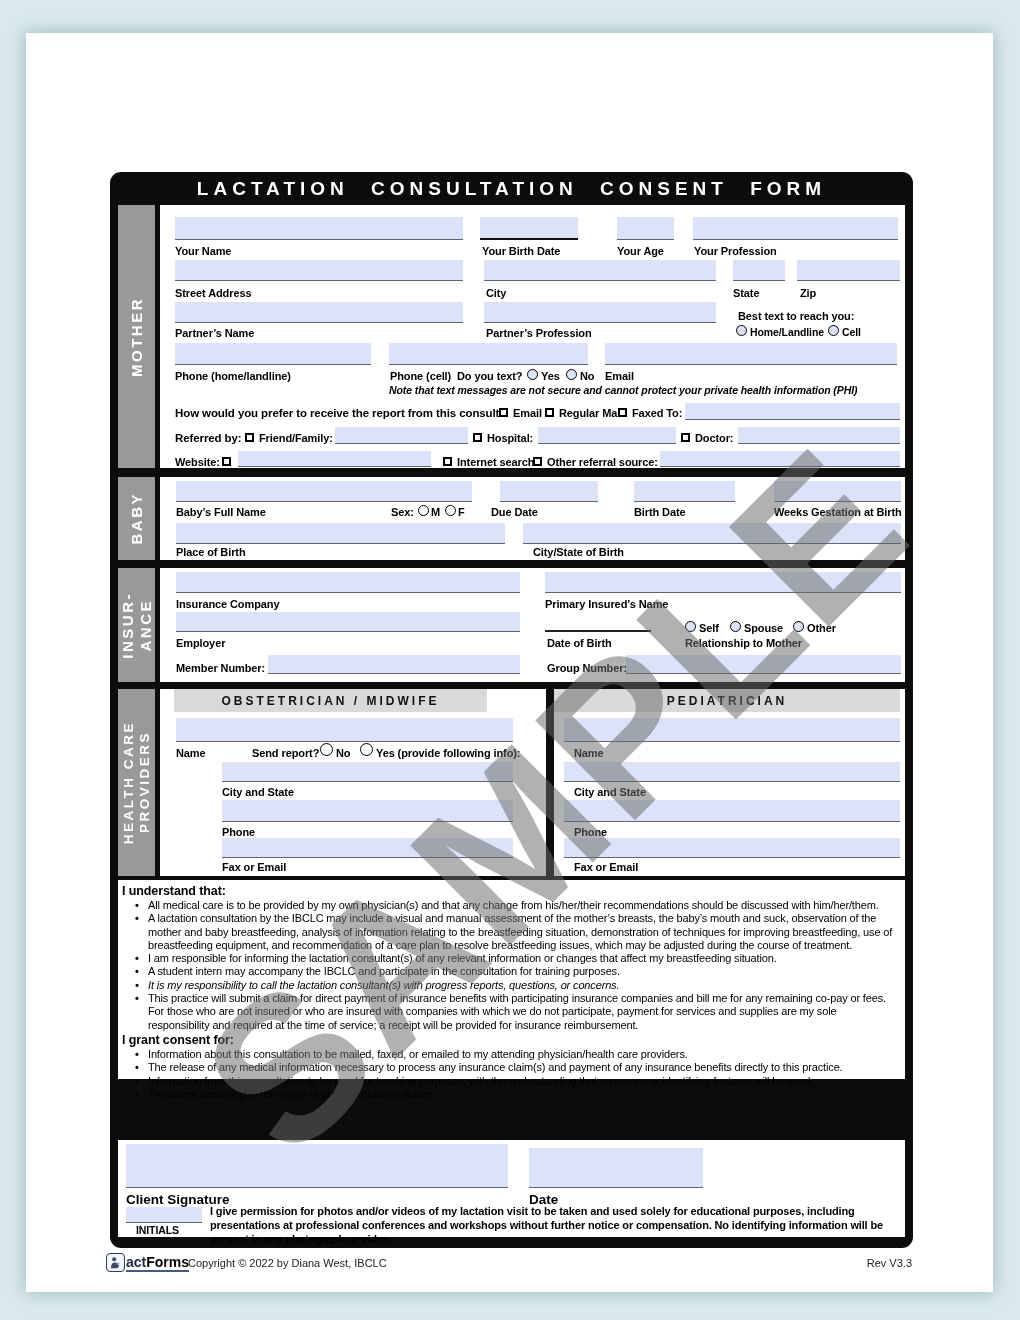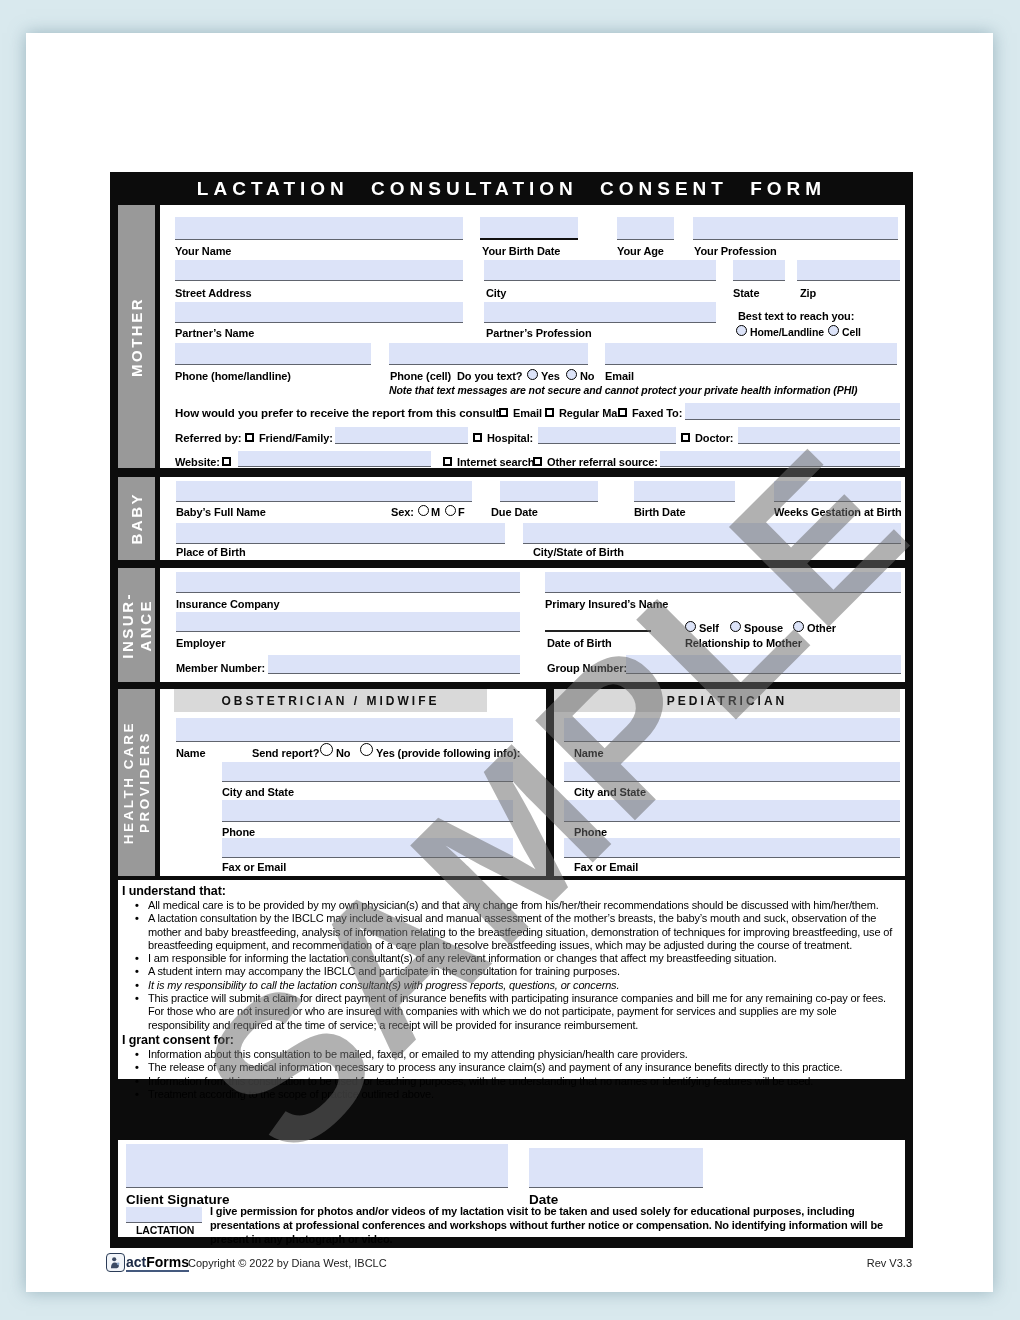--- a/index.html
+++ b/index.html
@@ -1,20 +1,20 @@
 <!DOCTYPE html>
 <html><head>
 <meta charset="utf-8">
 <style>
   * { margin:0; padding:0; box-sizing:border-box; }
   html,body { width:1020px; height:1320px; }
   body { background:#d9e9ee; font-family:"Liberation Sans",sans-serif; position:relative; overflow:hidden; color:#000; }
   .paper { position:absolute; left:26px; top:33px; width:967px; height:1259px; background:#fff;
            box-shadow:0 0 16px rgba(100,135,150,.55); }
-  .form { position:absolute; left:84px; top:139px; width:803px; height:1076px; background:#0c0c0c; }
+  .form { position:absolute; left:84px; top:139px; width:803px; height:1076px; background:#0c0c0c;border-radius:11px; }
   .title { position:absolute; top:0; left:0; width:100%; height:33px; line-height:34px; text-align:center;
            color:#fff; font-size:19px; font-weight:bold; letter-spacing:5px; word-spacing:12px; white-space:nowrap; }
   .sec { position:absolute; left:8px; width:787px; background:#fff; display:flex; }
   .side { width:42px; background:#999; border-right:5px solid #0c0c0c; display:flex;
           align-items:center; justify-content:center; }
   .vtxt { writing-mode:vertical-rl; transform:rotate(180deg); color:#fff; font-weight:bold;
           font-size:15px; letter-spacing:2.5px; white-space:nowrap; display:inline-block; }
   .content { position:relative; flex:1; }
   .f { position:absolute; background:#dce3f8; border-bottom:1px solid #60646e; }
   .f.heavy { border-bottom:2px solid #111; }
@@ -245,21 +245,21 @@
       </div>
     </div>
 
     <div class="sec" style="top:968px;height:97px;display:block;">
       <div class="content" style="width:100%;height:100%;">
         <div class="f" style="left:8px;top:4px;width:382px;height:44px;"></div>
         <div class="f" style="left:411px;top:8px;width:174px;height:40px;"></div>
         <span class="biglb" style="left:8px;top:52px;">Client Signature</span>
         <span class="biglb" style="left:411px;top:52px;">Date</span>
         <div class="f" style="left:8px;top:67px;width:76px;height:16px;"></div>
-        <span class="lb" style="left:18px;top:84px;font-size:10.5px;">LACTATION</span>
+        <span class="lb" style="left:18px;top:84px;font-size:10.5px;">INITIALS</span>
         <div style="position:absolute;left:92px;top:64px;width:692px;font-size:11px;line-height:14px;font-weight:bold;letter-spacing:-0.15px;">I give permission for photos and/or videos of my lactation visit to be taken and used solely for educational purposes, including presentations at professional conferences and workshops without further notice or compensation. No identifying information will be present in any photograph or video.</div>
       </div>
     </div>
 
   </div>
 
   <div class="footer">
     <div class="logo">
       <span class="ic">
         <svg width="13" height="13" viewBox="0 0 20 20">

